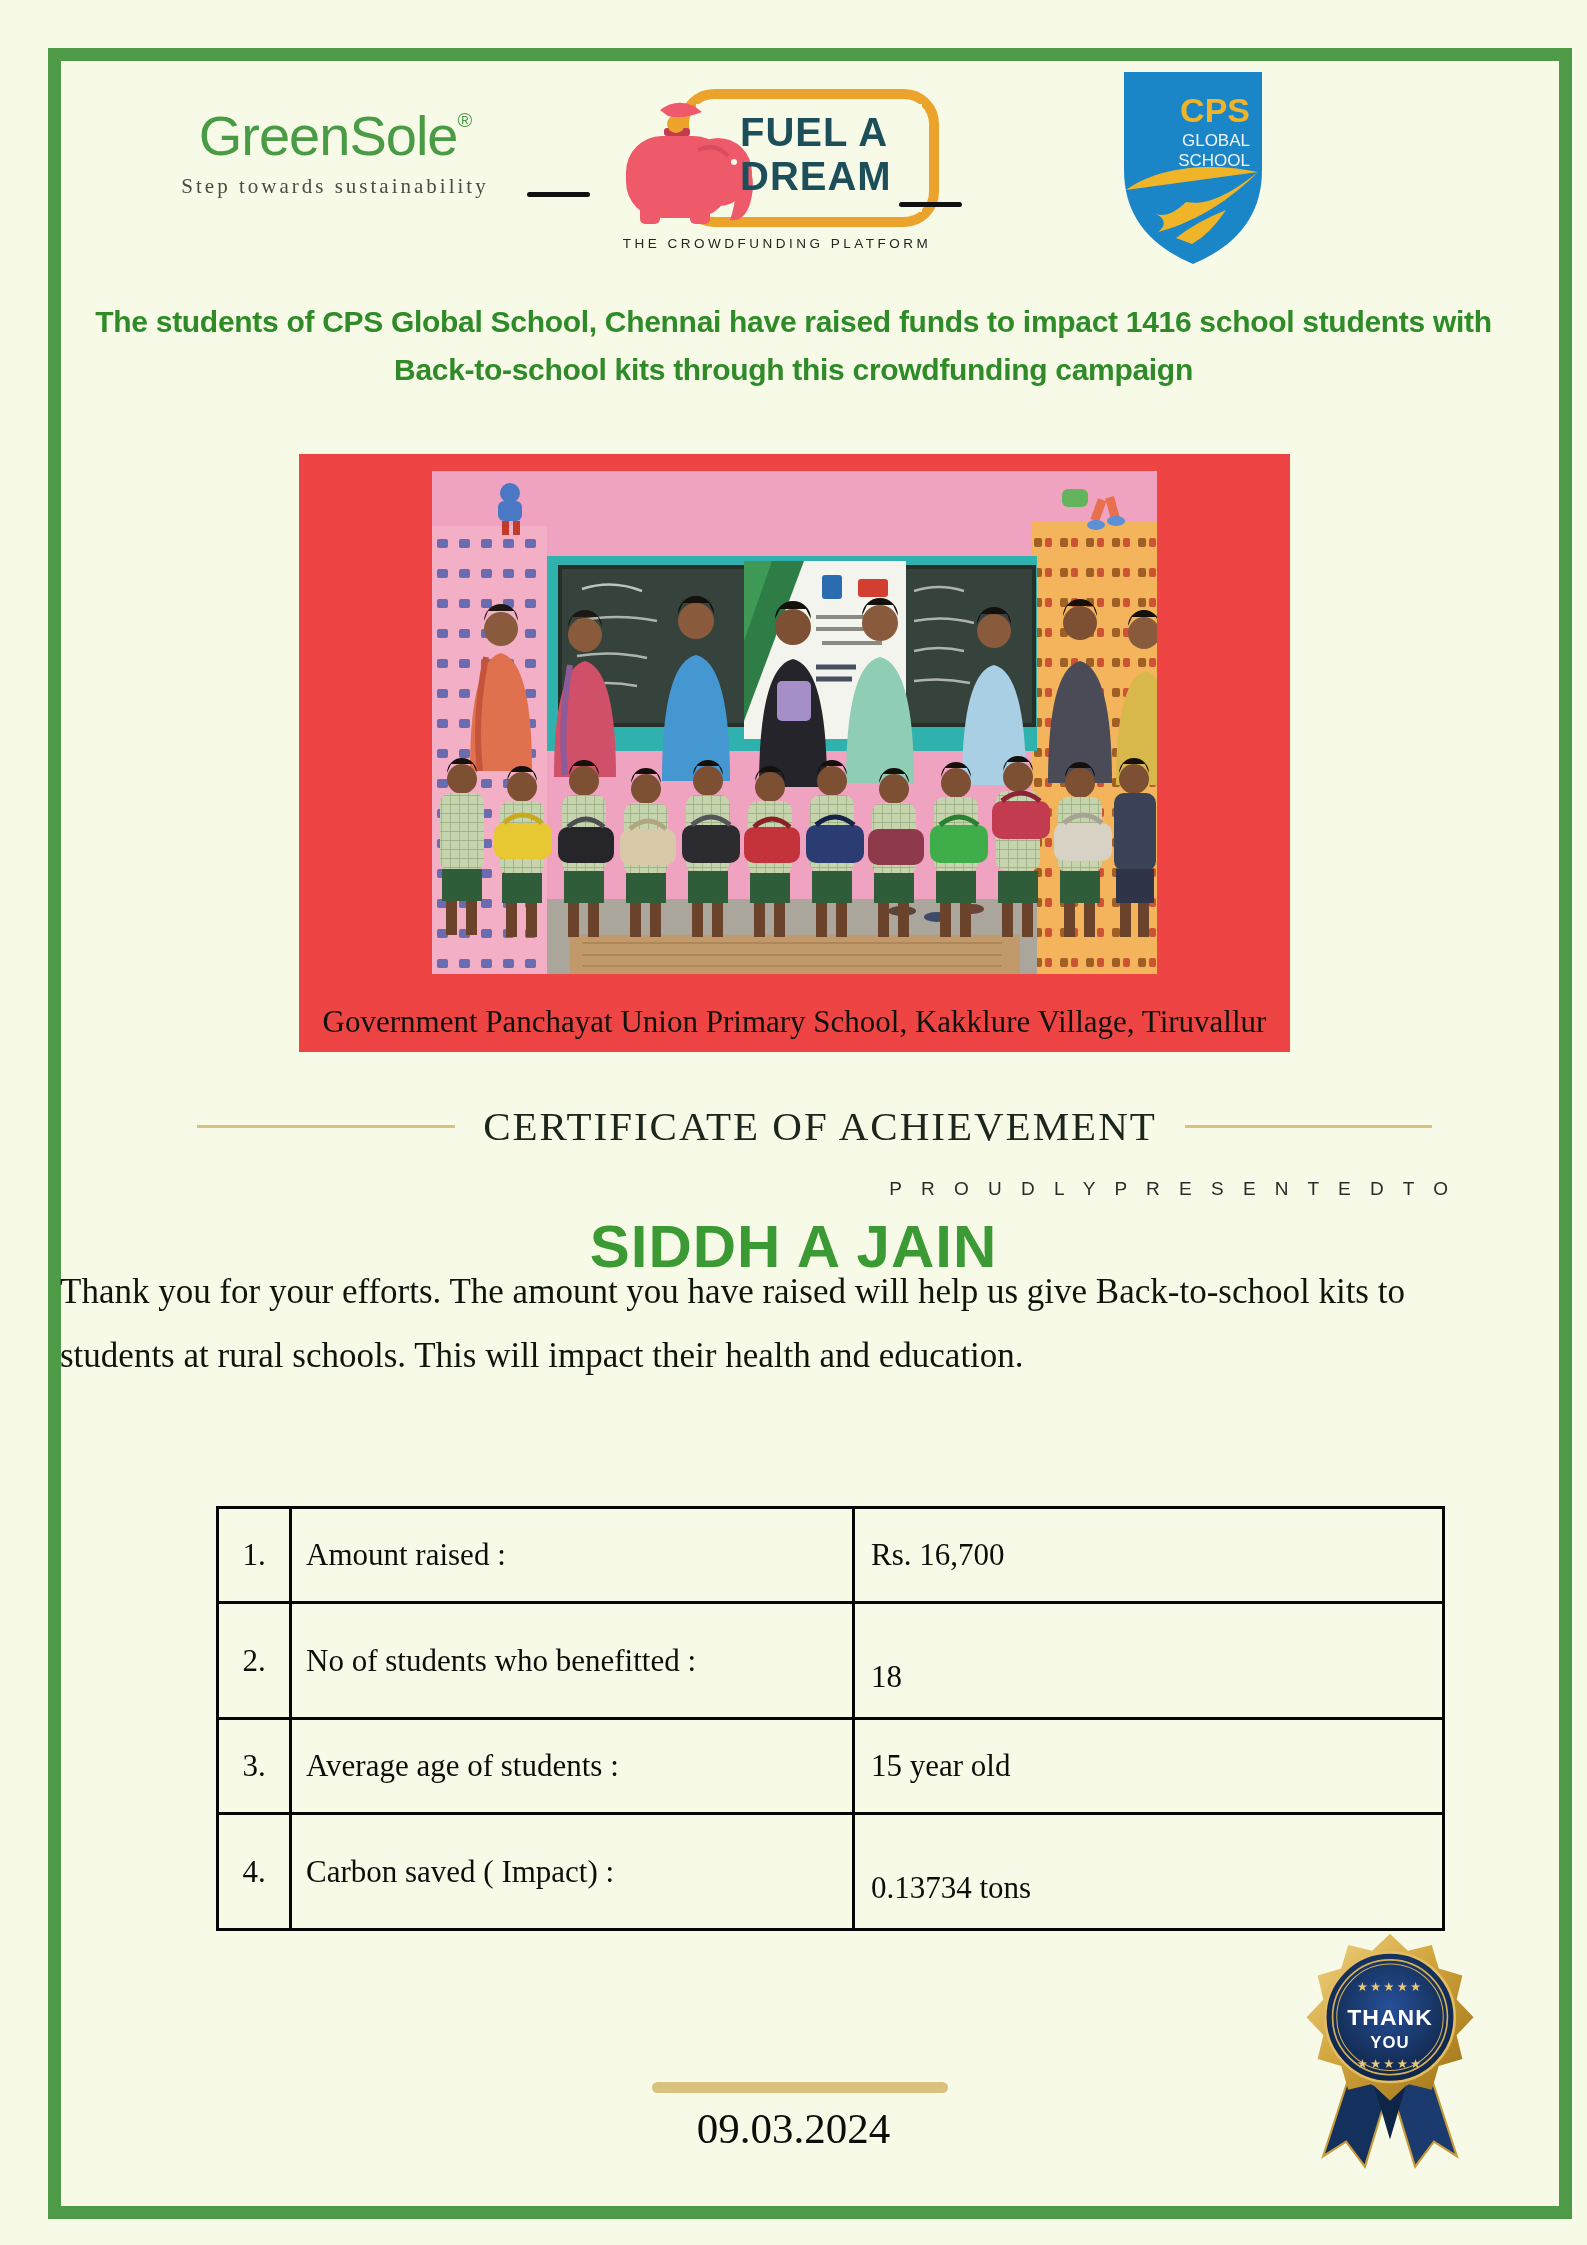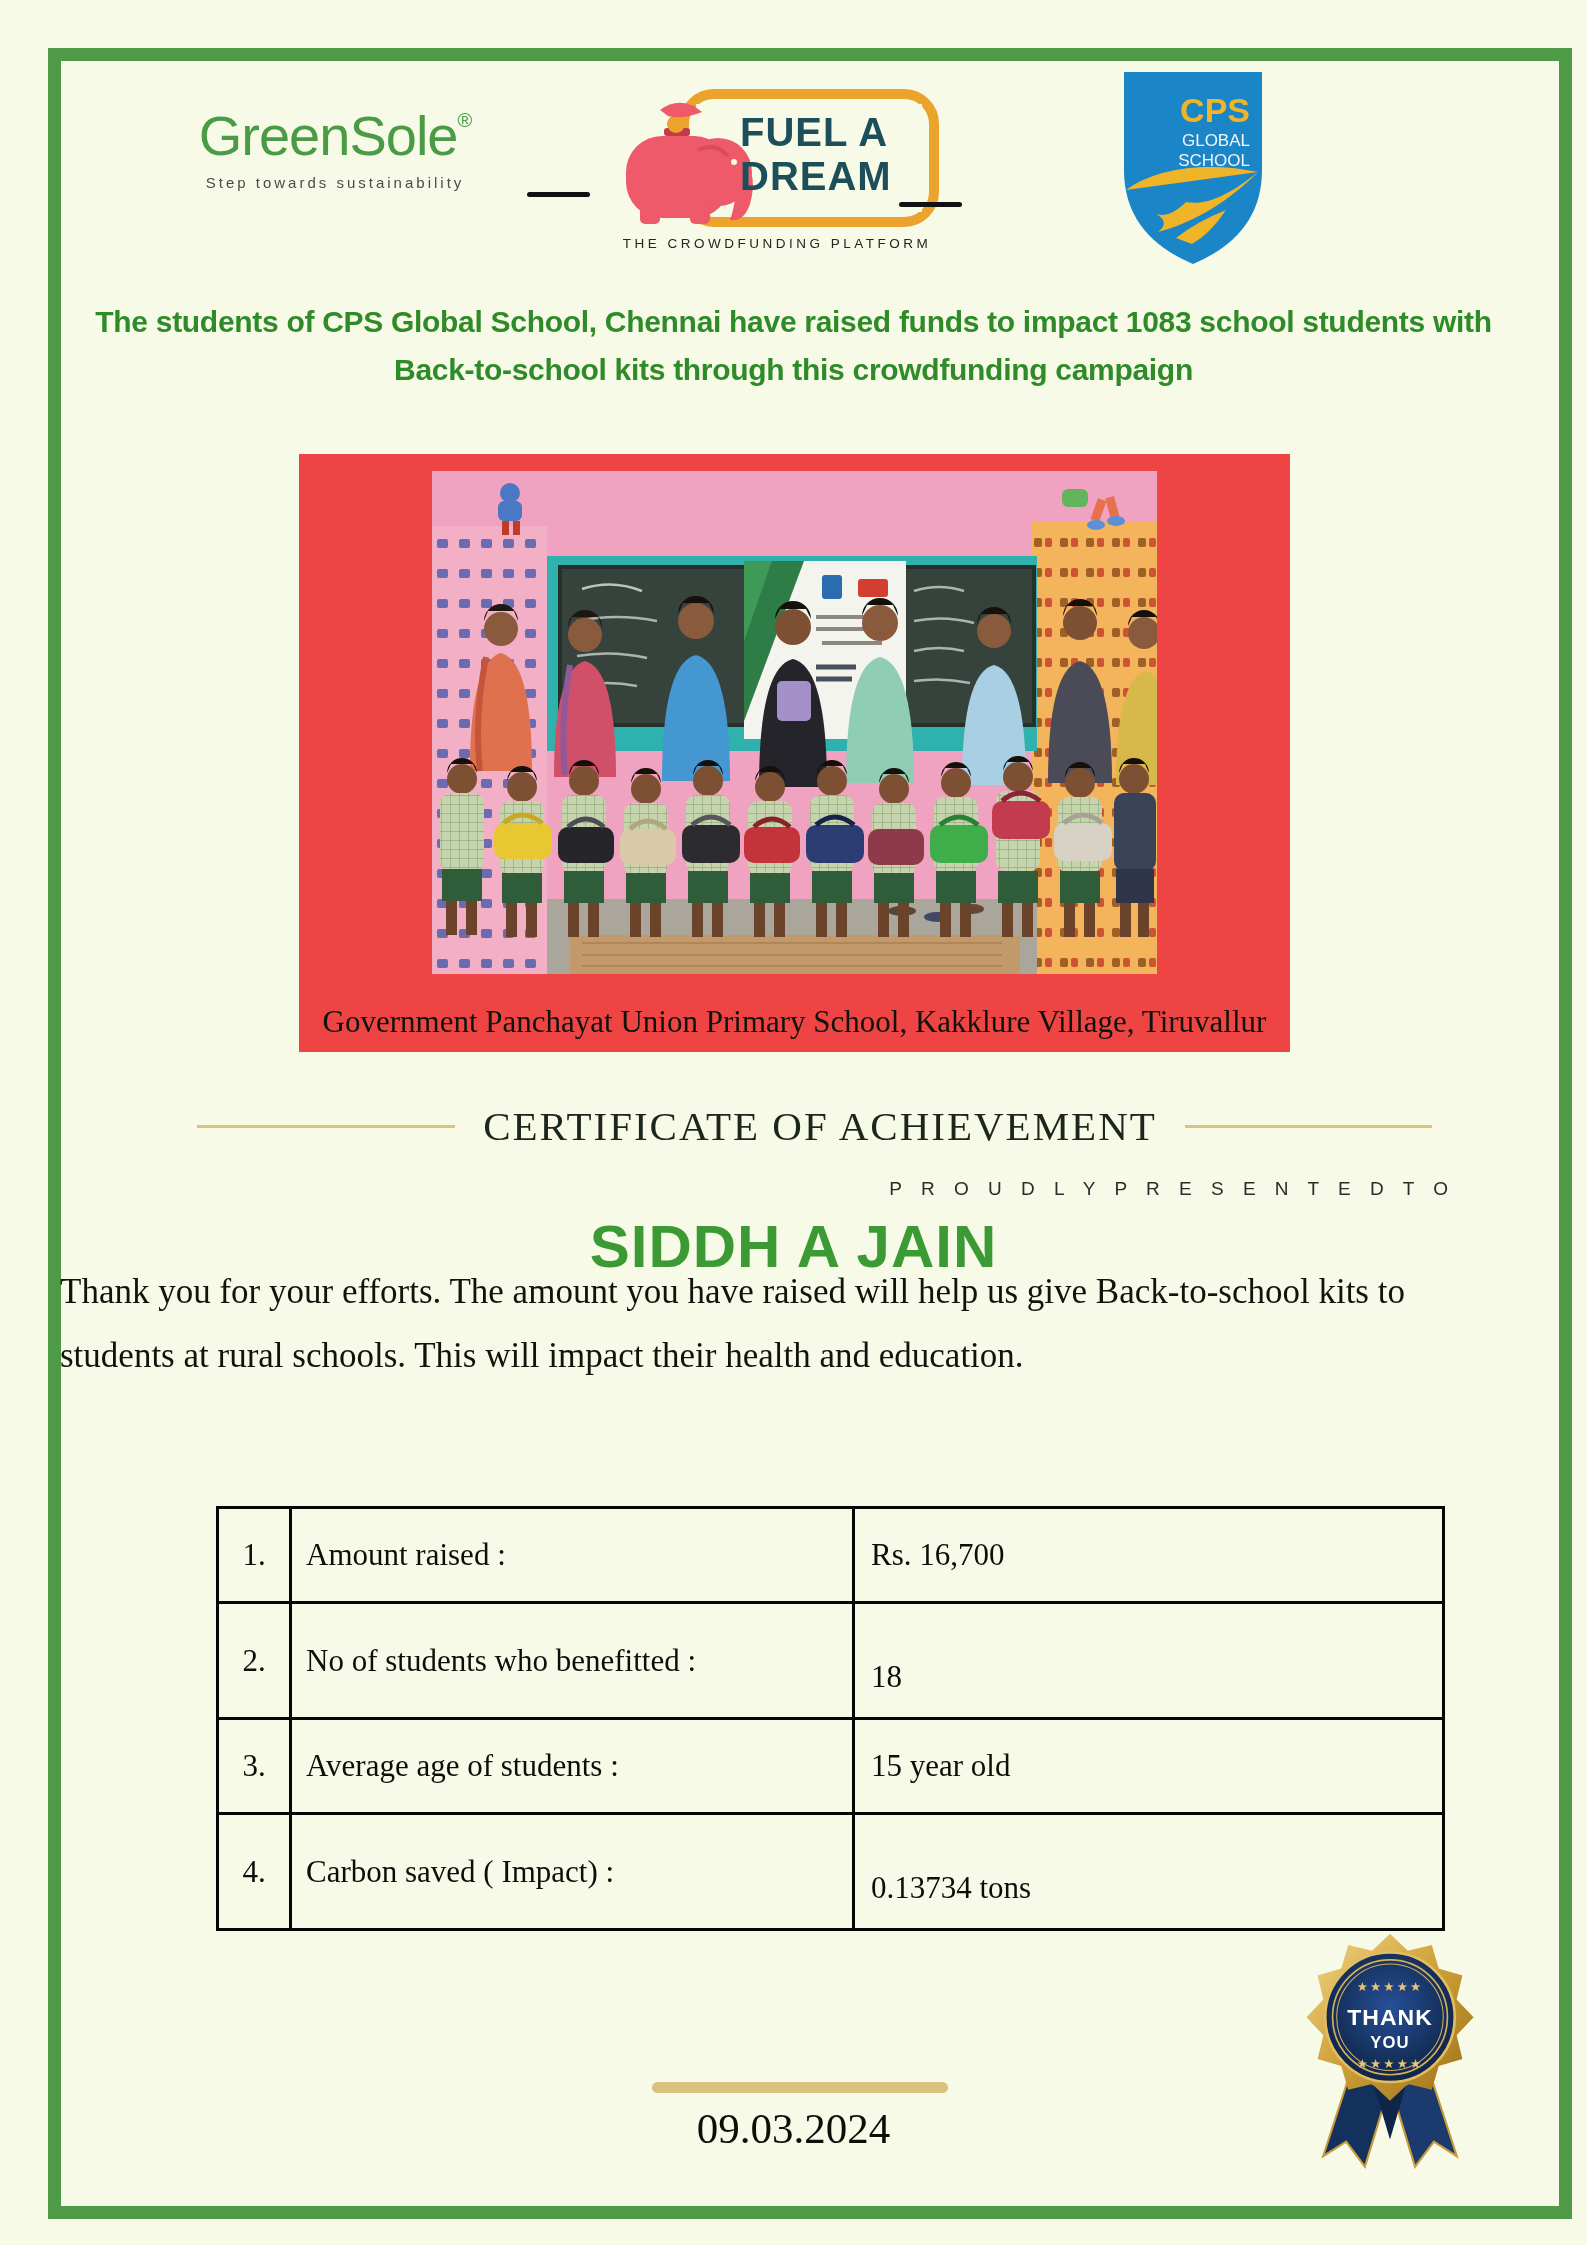--- a/index.html
+++ b/index.html
@@ -5,21 +5,21 @@
   html,body{margin:0;padding:0;background:#f8fae8;}
   .page{position:relative;width:1587px;height:2245px;background:#f8fae8;overflow:hidden;
         font-family:"Liberation Serif",serif;color:#14190f;padding-left:32px;}
   .frame{position:absolute;left:48px;top:48px;right:47px;bottom:26px;border:13px solid #4e9a47;}
 
   
   .greensole{position:absolute;left:150px;top:108px;width:370px;text-align:center;}
   .greensole .gs-word{font-family:"Liberation Sans",sans-serif;font-size:56px;font-weight:400;
         color:#4a9b45;letter-spacing:-1px;line-height:1;}
   .greensole .gs-reg{font-size:20px;vertical-align:28px;color:#4a9b45;}
-  .greensole .gs-tag{font-family:Liberation Sans, sans-serif;font-size:15px;color:#4b4b47;
+  .greensole .gs-tag{font-family:Liberation Serif, serif;font-size:21px;color:#4b4b47;
         letter-spacing:3px;margin-top:10px;}
   .logo-dash{position:absolute;height:5px;background:#111;border-radius:3px;}
   .dash1{left:527px;top:192px;width:63px;}
   .dash2{left:899px;top:202px;width:63px;}
   .fad{position:absolute;left:612px;top:88px;width:330px;}
   .cps{position:absolute;left:1118px;top:70px;width:150px;}
 
   
   .headline{position:absolute;top:298px;left:75px;width:1437px;text-align:center;
         font-family:"Liberation Sans",sans-serif;font-weight:700;font-size:30px;
@@ -106,21 +106,21 @@
     <svg width="150" height="198" viewBox="0 0 150 198">
       <path d="M6 2 H144 V100 Q144 165 75 194 Q6 165 6 100 Z" fill="#1a86c8"></path>
       <text x="132" y="52" text-anchor="end" font-family="Liberation Sans,sans-serif" font-size="34" font-weight="700" fill="#f0b429">CPS</text>
       <text x="132" y="76" text-anchor="end" font-family="Liberation Sans,sans-serif" font-size="17" fill="#f2f5f7">GLOBAL</text>
       <text x="132" y="96" text-anchor="end" font-family="Liberation Sans,sans-serif" font-size="17" fill="#f2f5f7">SCHOOL</text>
       <path d="M8 120 C40 96 95 92 140 102 C112 124 90 136 68 132 C60 140 48 148 38 144 C50 150 46 158 40 162 C78 152 112 130 140 102" fill="#f0b429"></path>
       <path d="M58 168 q20 -16 50 -28 q-16 24 -34 34 Z" fill="#f0b429"></path>
     </svg>
   </div>
 
-  <div class="headline">The students of CPS Global School, Chennai have raised funds to impact 1083 school students with Back-to-school kits through this crowdfunding campaign</div>
+  <div class="headline">The students of CPS Global School, Chennai have raised funds to impact 1416 school students with Back-to-school kits through this crowdfunding campaign</div>
 
   <div class="panel">
     <svg class="photo" viewBox="0 0 725 503" preserveAspectRatio="none">
       <defs>
         <pattern id="checks" width="9" height="9" patternUnits="userSpaceOnUse">
           <rect width="9" height="9" fill="#c6d4ad"></rect>
           <path d="M0 0H9M0 0V9" stroke="#94ab7e" stroke-width="1.4"></path>
         </pattern>
         <pattern id="chartL" width="22" height="30" patternUnits="userSpaceOnUse">
           <rect width="22" height="30" fill="#f3afc6"></rect>

